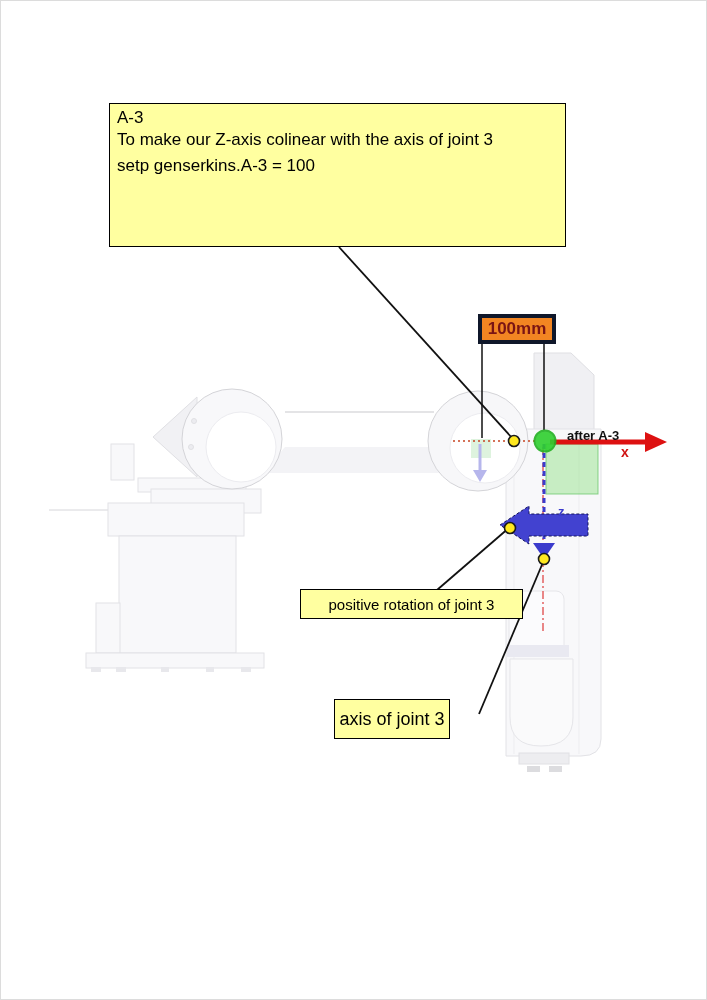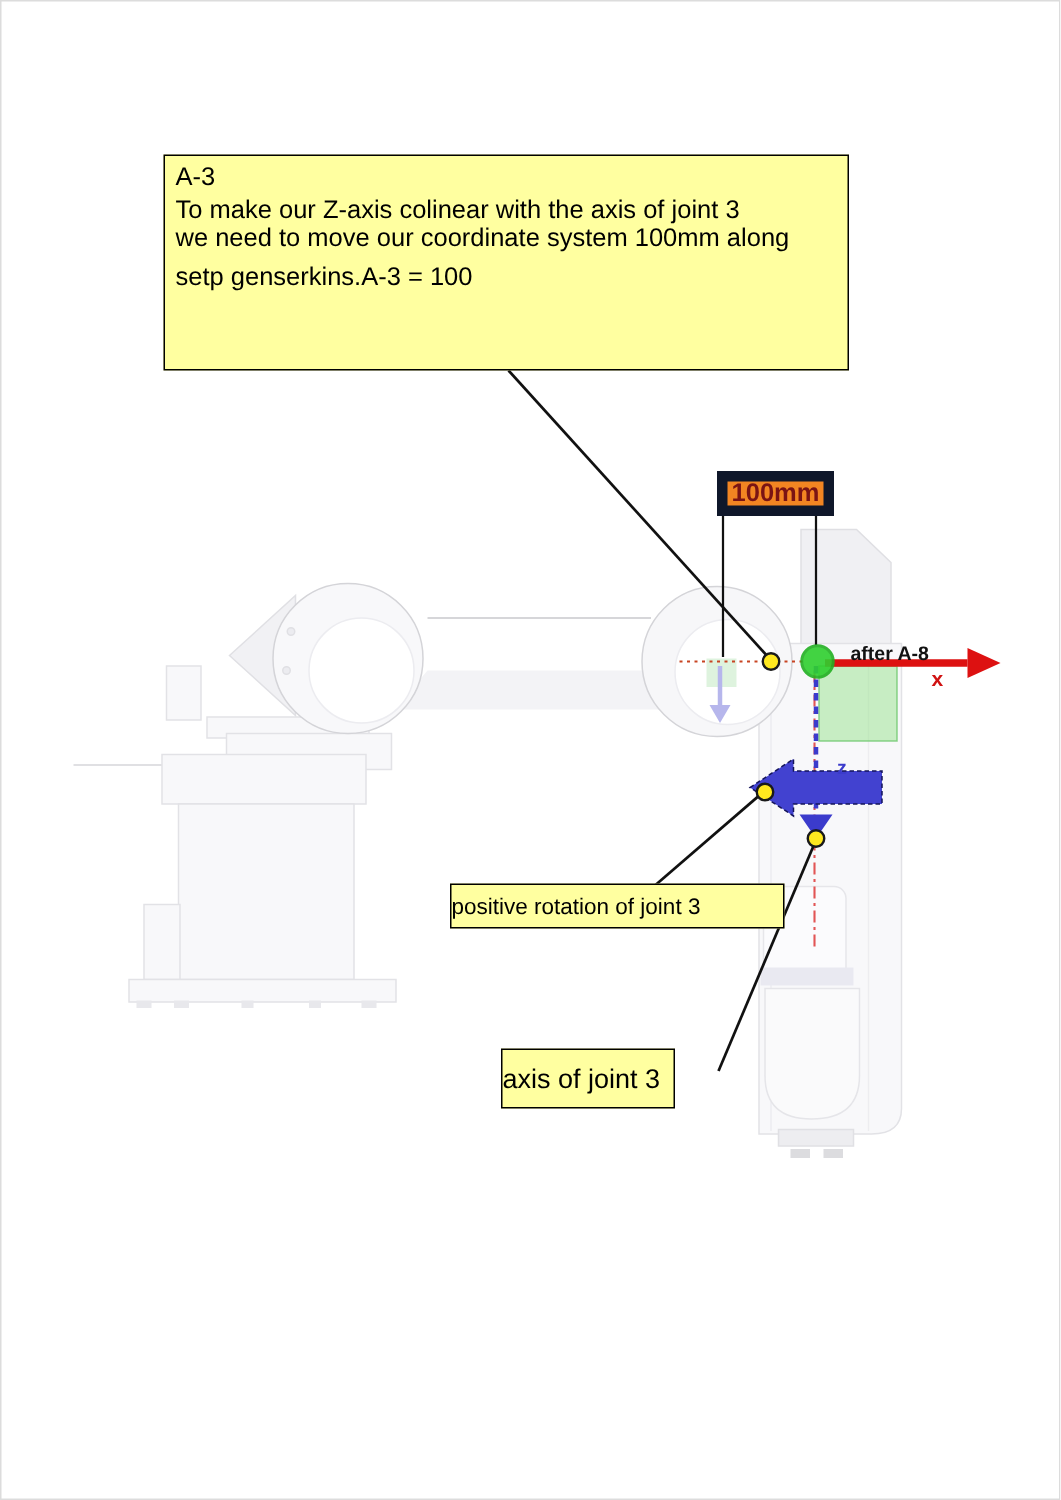--- a/index.html
+++ b/index.html
@@ -12,27 +12,27 @@
   .label-box{position:absolute;z-index:2;box-sizing:border-box;}
   .note-box{
     left:108px;top:102px;width:457px;height:144px;
     background:#ffffa0;border:1.5px solid #000;
     font-size:17px;line-height:19px;padding:4px 7px;
   }
   .note-body{margin-top:3px;}
   .note-command{margin-top:7px;}
   .dim-box{
     left:477px;top:313px;width:78px;height:30px;
-    background:#f28522;border:7px solid #0f172a;
+    background:#f28522;border:4px solid #0f172a;
     display:flex;align-items:center;justify-content:center;
     font-size:17px;font-weight:600;color:#7a1414;
   }
   .callout{
     background:#ffffa0;border:1.6px solid #000;
-    display:flex;align-items:center;
+    display:flex;align-items:center;justify-content:center;
   }
   .callout-rotation{left:299px;top:588px;width:223px;height:30px;font-size:15px;}
   .callout-axis{left:333px;top:698px;width:116px;height:40px;font-size:18px;}
   .axis-label{position:absolute;z-index:2;font-weight:bold;}
   .after-a3{left:566px;top:427px;font-size:13px;color:#111;}
   .x-label{left:620px;top:443px;font-size:14px;color:#d01212;}
   .z-label{left:557px;top:503px;font-size:13px;color:#3b3bcc;}
 </style>
 </head>
 <body>
@@ -126,30 +126,29 @@
       <circle cx="513" cy="440" r="5.5"></circle>
       <circle cx="509" cy="527" r="5.5"></circle>
       <circle cx="543" cy="558" r="5.5"></circle>
     </g>
   </svg>
 
   <div class="label-box note-box">
     <div>A-3</div>
     <div class="note-body">
       <div>To make our Z-axis colinear with the axis of joint 3</div>
-      <div>we need to move our coordinate system 100mm along</div>
     </div>
     <div class="note-command">setp genserkins.A-3 = 100</div>
   </div>
 
   <div class="label-box dim-box">
     <span>100mm</span>
   </div>
 
-  <span class="axis-label after-a3">after A-8</span>
+  <span class="axis-label after-a3">after A-3</span>
   <span class="axis-label x-label">x</span>
   <span class="axis-label z-label">z</span>
 
   <div class="label-box callout callout-rotation">
     <span>positive rotation of joint 3</span>
   </div>
 
   <div class="label-box callout callout-axis">
     <span>axis of joint 3</span>
   </div>

